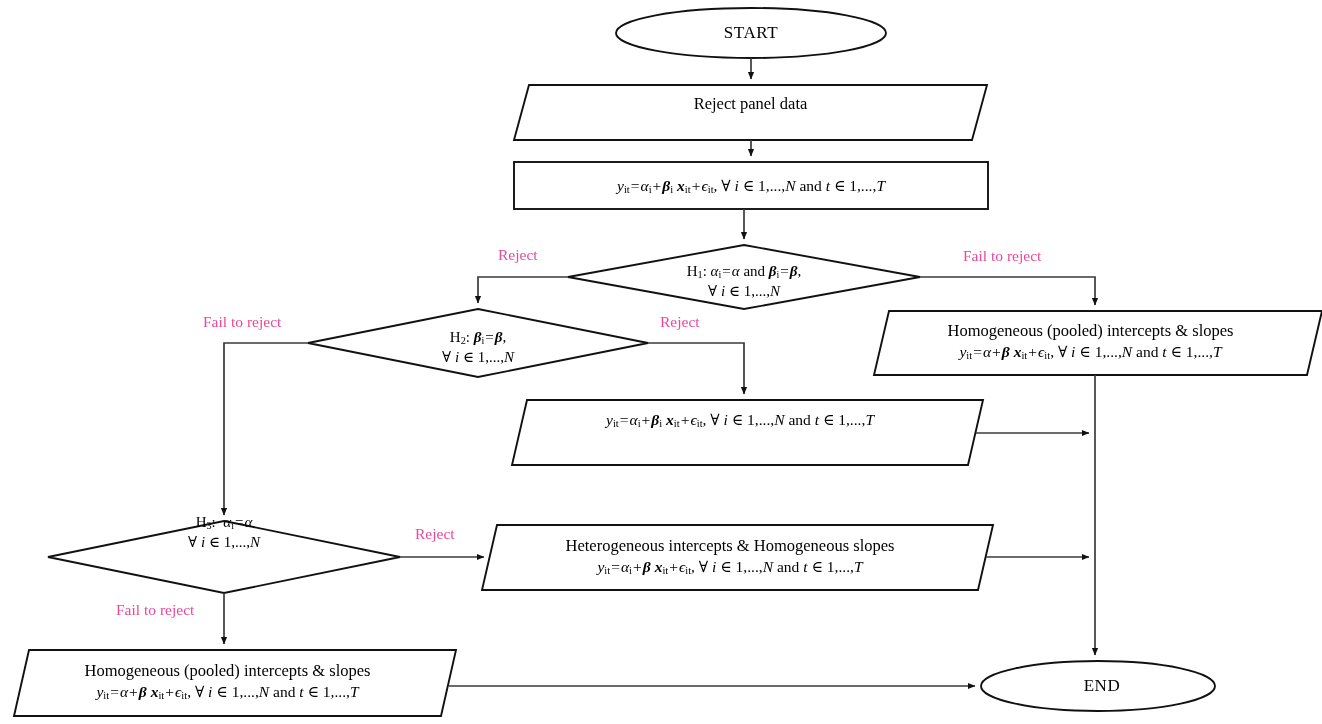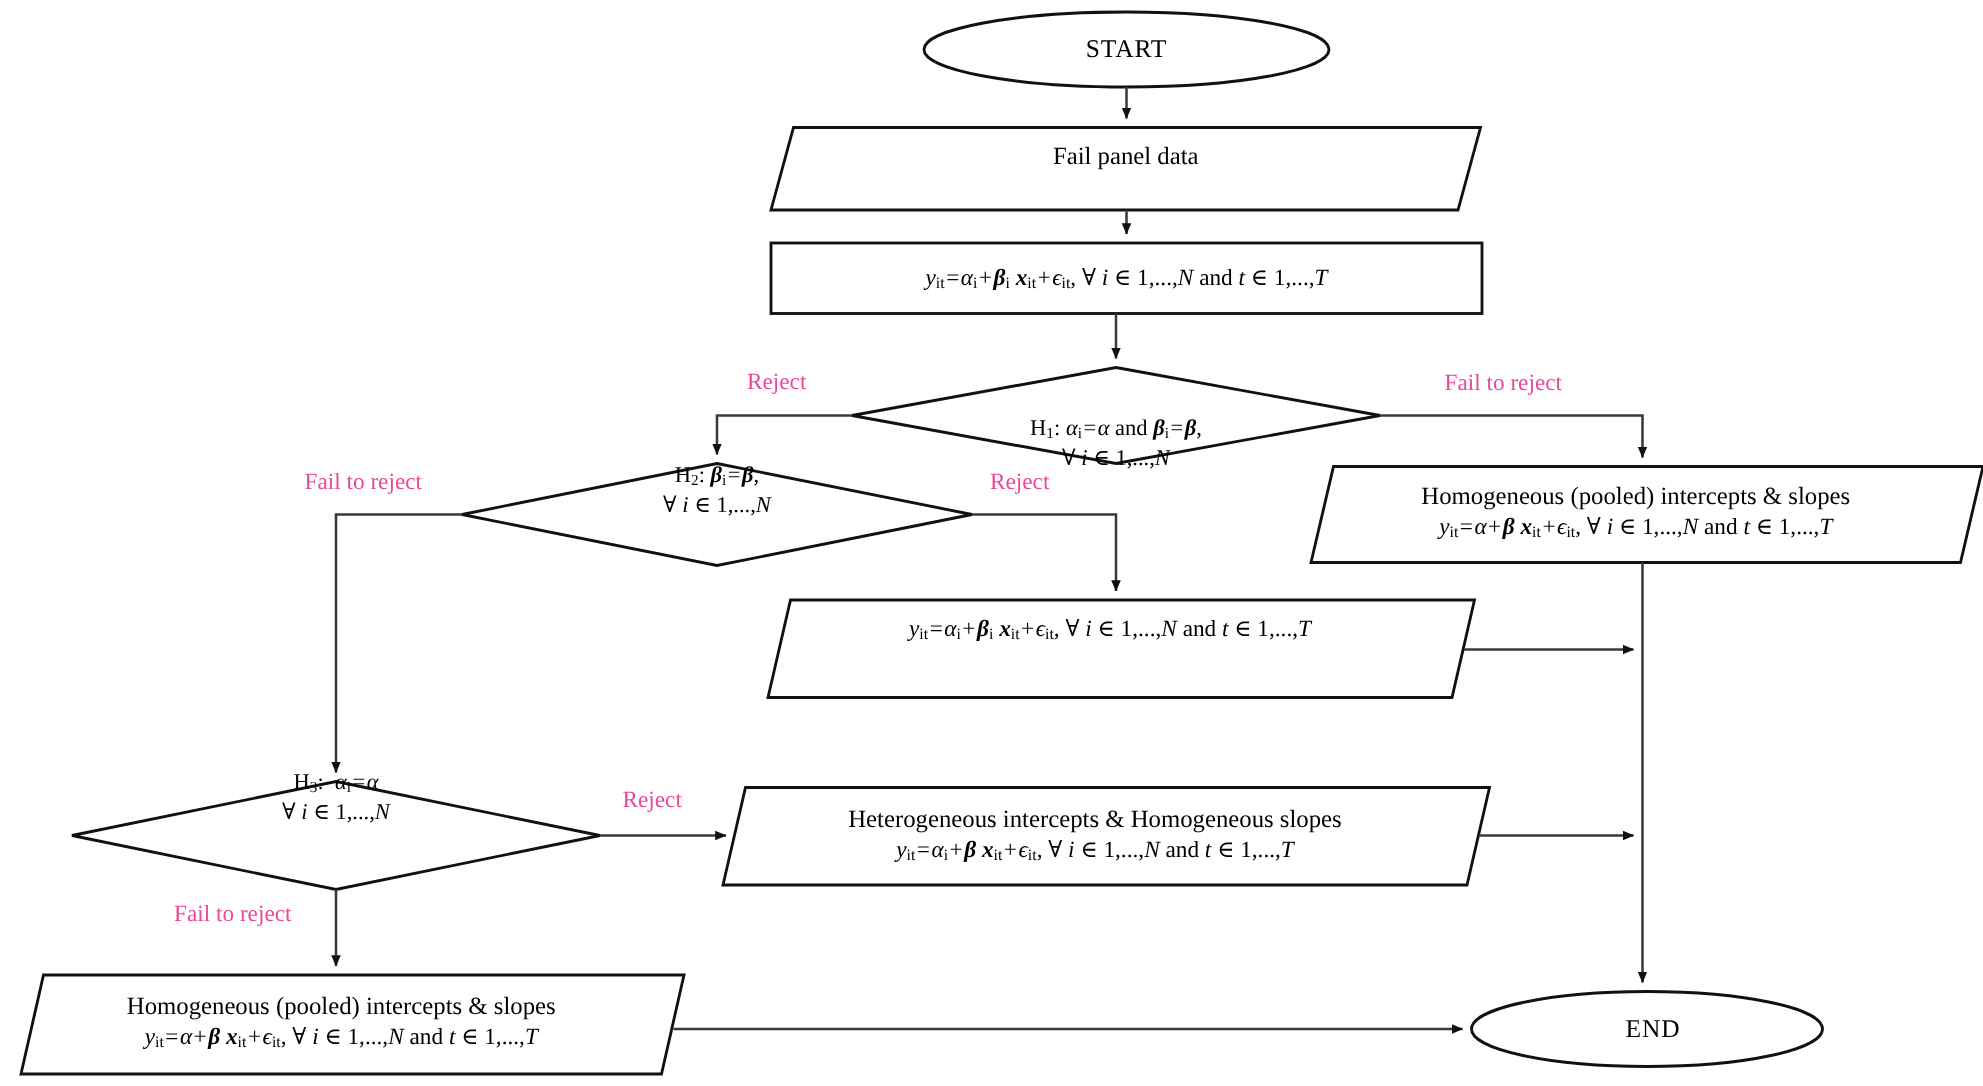--- a/index.html
+++ b/index.html
@@ -124,33 +124,33 @@
     <path class="connector" d="M986,557 L1089,557" marker-end="url(#arrowhead)"></path>
 
     <path class="connector" d="M449,686 L975,686" marker-end="url(#arrowhead)"></path>
   </svg>
 
   <div class="node-text term-label" style="left:616px; top:22px; width:270px;">
     <span class="l1">START</span>
   </div>
 
   <div class="node-text io-label" style="left:514px; top:93px; width:473px;">
-    <span class="l1">Fail panel data</span>
+    <span class="l1">Reject panel data</span>
   </div>
 
   <div class="node-text proc-label" style="left:514px; top:176px; width:474px;">
     <span class="l1"><i class="mf">y</i><sub>it</sub><span class="op">=</span><i class="mf">α</i><sub>i</sub><span class="op">+</span><b class="mv">β</b><sub>i</sub> <b class="mv">x</b><sub>it</sub><span class="op">+</span><i class="mf">ϵ</i><sub>it</sub>, ∀ <i class="mf">i</i> ∈ 1,...,<i class="mf">N</i> and <i class="mf">t</i> ∈ 1,...,<i class="mf">T</i></span>
   </div>
 
-  <div class="node-text dec-label" style="left:594px; top:277px; width:300px;">
+  <div class="node-text dec-label" style="left:594px; top:262px; width:300px;">
     <span class="l1">H<sub>1</sub>: <i class="mf">α</i><sub>i</sub><span class="op">=</span><i class="mf">α</i> and <b class="mv">β</b><sub>i</sub><span class="op">=</span><b class="mv">β</b>,</span>
     <span class="l2">∀ <i class="mf">i</i> ∈ 1,...,<i class="mf">N</i></span>
   </div>
 
-  <div class="node-text dec-label" style="left:378px; top:308px; width:200px;">
+  <div class="node-text dec-label" style="left:378px; top:328px; width:200px;">
     <span class="l1">H<sub>2</sub>: <b class="mv">β</b><sub>i</sub><span class="op">=</span><b class="mv">β</b>,</span>
     <span class="l2">∀ <i class="mf">i</i> ∈ 1,...,<i class="mf">N</i></span>
   </div>
 
   <div class="node-text dec-label" style="left:124px; top:513px; width:200px;">
     <span class="l1">H<sub>3</sub>:&nbsp; <i class="mf">α</i><sub>i</sub><span class="op">=</span><i class="mf">α</i></span>
     <span class="l2">∀ <i class="mf">i</i> ∈ 1,...,<i class="mf">N</i></span>
   </div>
 
   <div class="node-text io-label" style="left:874px; top:320px; width:433px;">

